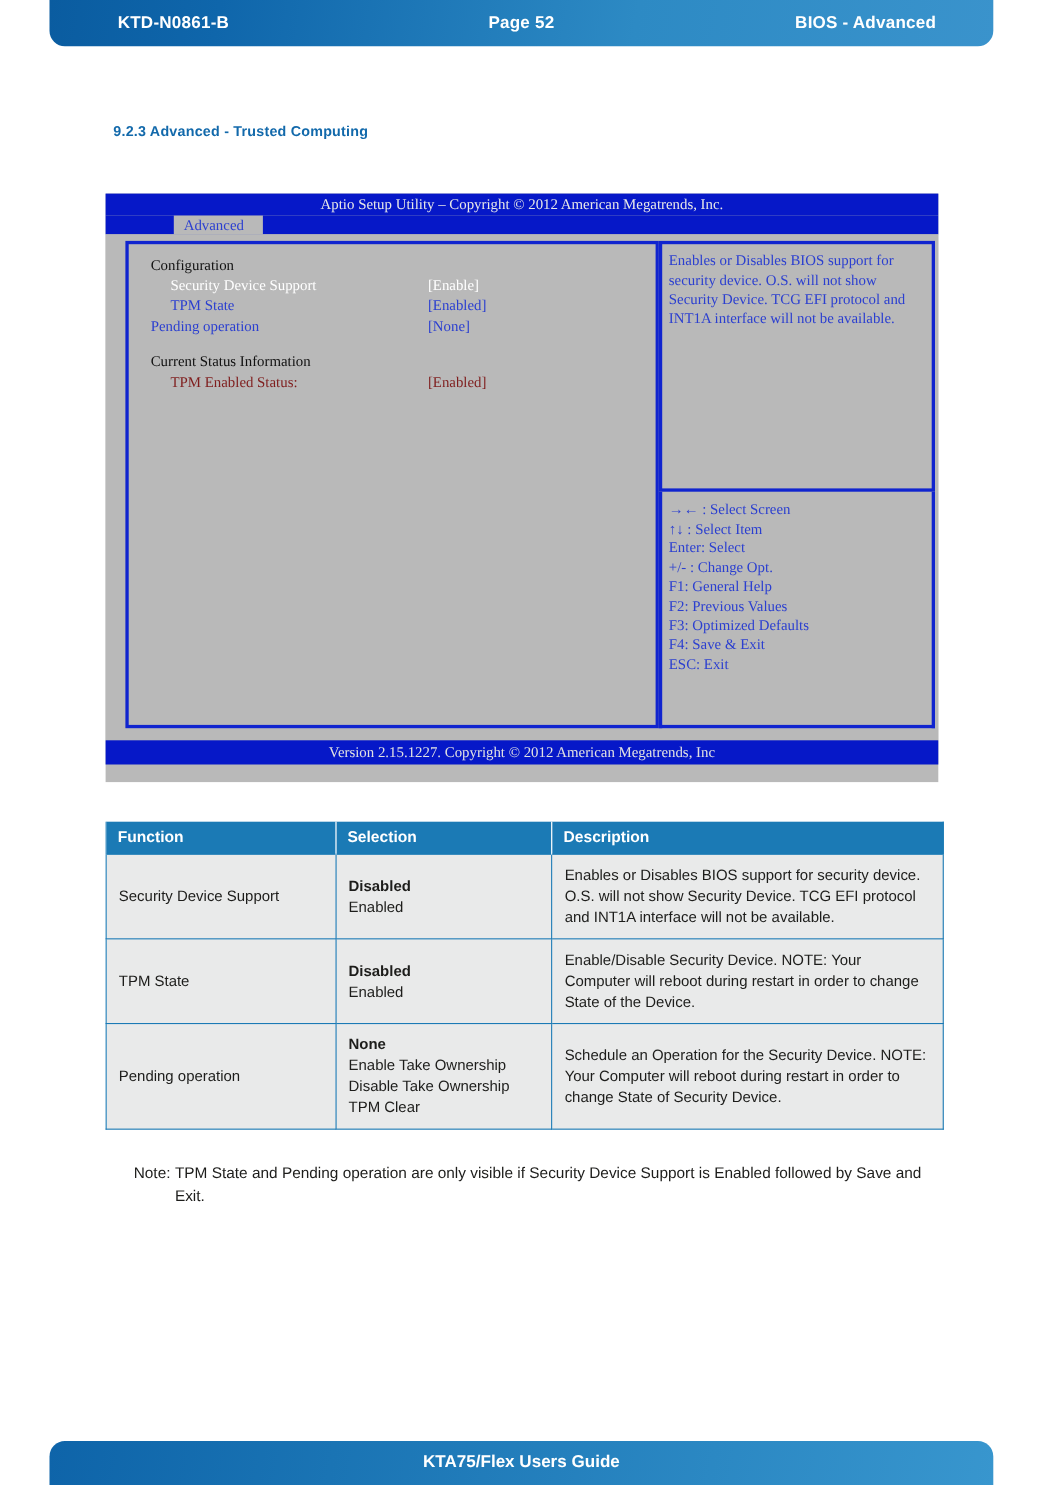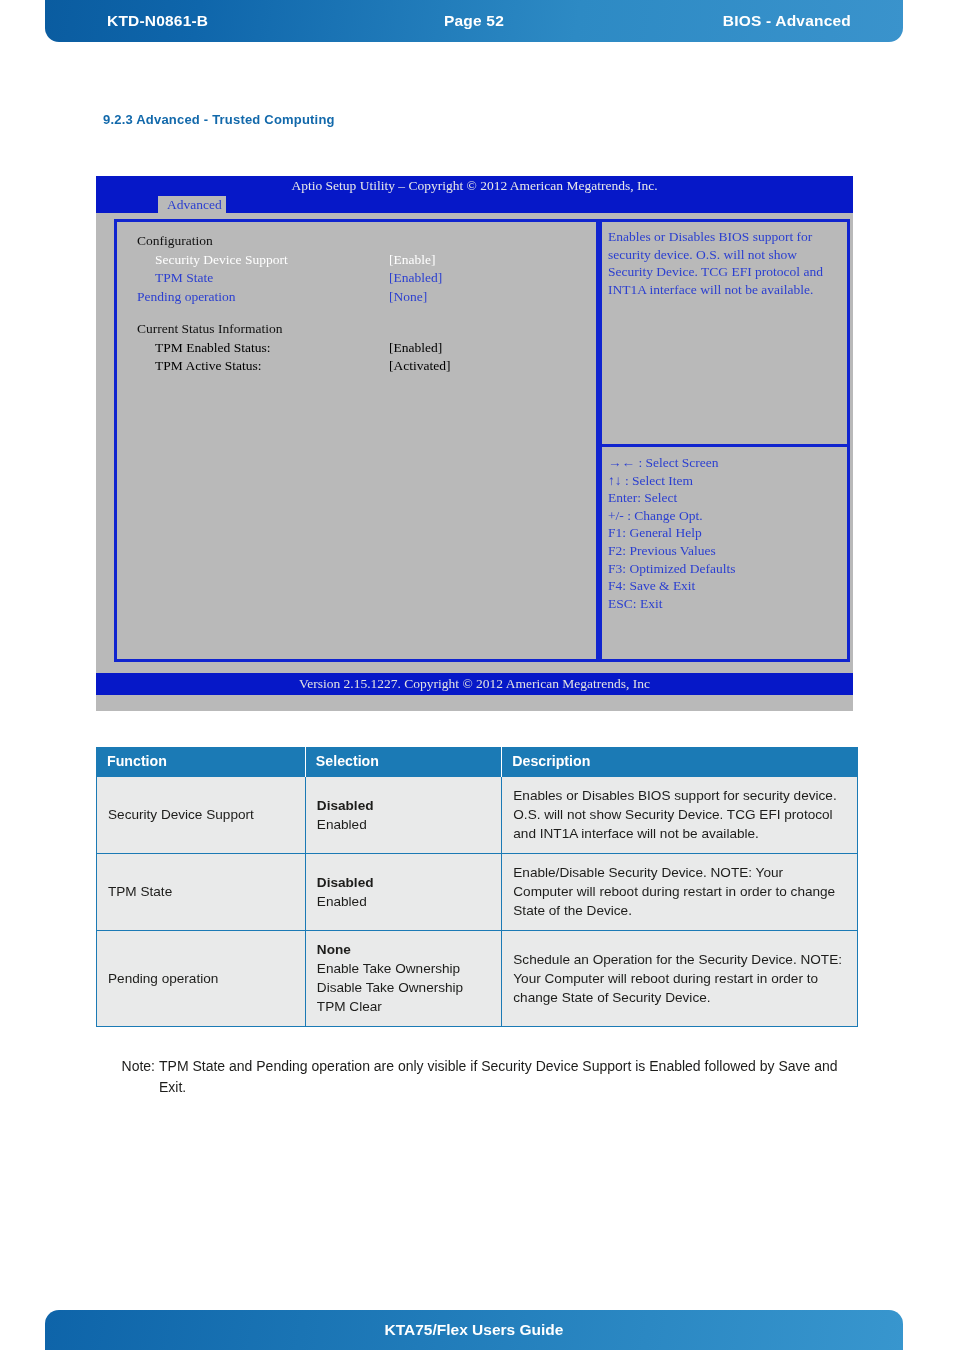--- a/index.html
+++ b/index.html
@@ -80,21 +80,21 @@
     width: 757px;
     height: 17px;
     background: #0618c8;
   }
   .bios-tab {
     position: absolute;
     left: 62px;
     top: 0;
     height: 17px;
     line-height: 17px;
-    padding: 0 4px 0 9px;
+    padding: 0 17px 0 9px;
     background: #b9b9b9;
     color: #2b3fd0;
     font-size: 13.5px;
     white-space: nowrap;
   }
   .bios-body {
     position: absolute;
     left: 0; top: 37px;
     width: 757px;
     height: 460px;
@@ -159,21 +159,21 @@
     position: relative;
     height: 18.5px;
     line-height: 18.5px;
     white-space: nowrap;
   }
   .cfg-row .lbl { display: inline-block; }
   .cfg-row .val { position: absolute; left: 252px; top: 0; }
   .indent1 { padding-left: 18px; }
   .c-white { color: #ffffff; }
   .c-blue  { color: #2b3fd0; }
-  .c-black { color: #000000; text-align: right; }
+  .c-black { color: #7f1d1d; text-align: right; }
   .gap { height: 14px; }
 
   .bios-footer {
     position: absolute;
     left: 0; top: 497px;
     width: 757px;
     height: 22px;
     background: #0618c8;
     color: #e2e2e2;
     font-size: 13.5px;
@@ -303,24 +303,20 @@
 
         <div class="gap"></div>
 
         <div class="cfg-heading">Current Status Information</div>
 
         <div class="cfg-row">
           <span class="lbl indent1 c-black">TPM Enabled Status:</span>
           <span class="val c-black">[Enabled]</span>
         </div>
 
-        <div class="cfg-row">
-          <span class="lbl indent1 c-black">TPM Active Status:</span>
-          <span class="val c-black">[Activated]</span>
-        </div>
 
 
       </div>
     </div>
 
     <div class="bios-right-pane">
       <div class="bios-help">Enables or Disables BIOS support for security device. O.S. will not show Security Device. TCG EFI protocol and INT1A interface will not be available.</div>
       <div class="bios-keys">
         <div>→←  : Select Screen</div>
         <div>↑↓ : Select Item</div>

